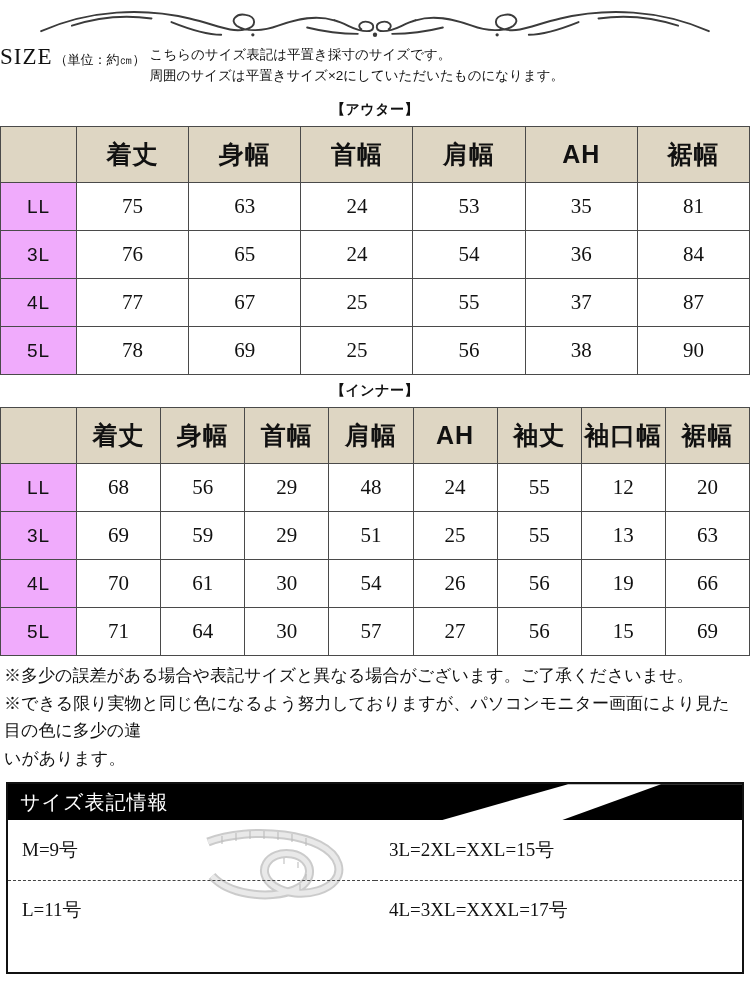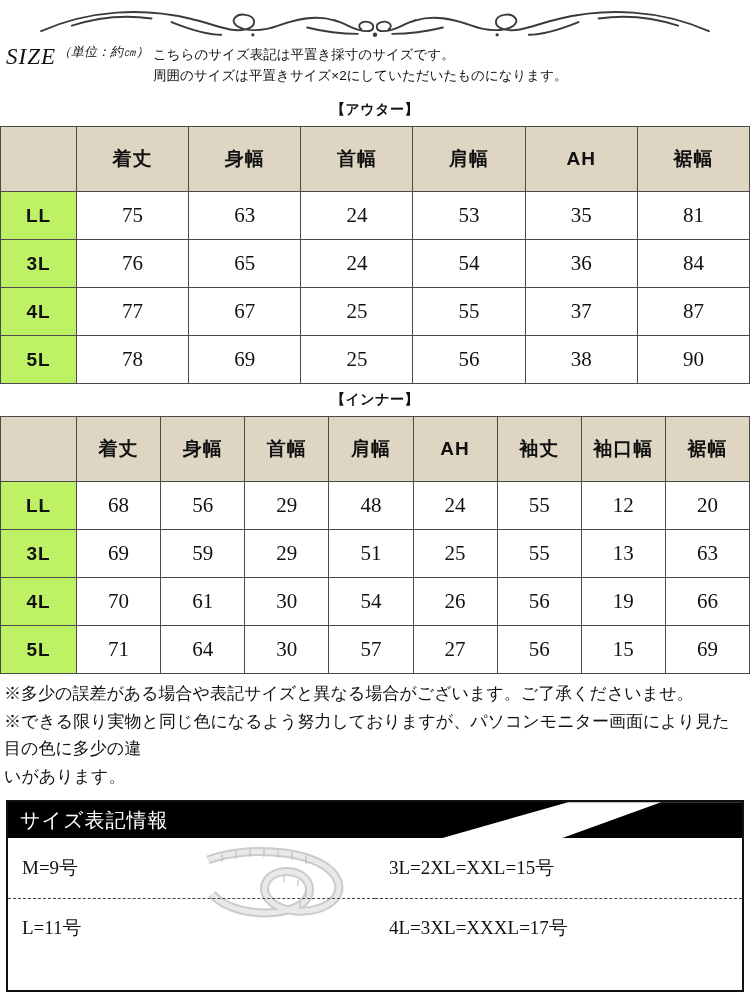--- a/index.html
+++ b/index.html
@@ -24,25 +24,24 @@
 
   
   .header {
     display: flex;
     align-items: flex-start;
     padding: 2px 0 0 0;
     height: 52px;
   }
   .size-label {
     flex: 0 0 auto;
-    padding-left: 6px;
+    padding-left: 0;
     display: flex;
-    align-items: flex-start;
+    align-items: flex-end;
     white-space: nowrap;
-    font-style: italic;
   }
   .size-label .big {
     font-size: 23px;
     letter-spacing: 1px;
     font-family: "Liberation Serif", serif;
   }
   .size-label .unit {
     font-size: 13px;
     font-family: "Liberation Sans", sans-serif;
     margin-left: 2px;
@@ -75,39 +74,39 @@
     table-layout: fixed;
   }
   table.size-table td, table.size-table th {
     border: 1px solid #4a4a4a;
     text-align: center;
     font-weight: normal;
     background: #ffffff;
   }
   table.size-table thead th {
     background: #ded6c3;
-    height: 65px;
-    font-size: 19px;
+    height: 56px;
+    font-size: 25px;
     font-family: "Liberation Sans", sans-serif;
     font-weight: bold;
     letter-spacing: 1px;
   }
   table.size-table thead th.corner {
     background: #ded6c3;
   }
   table.size-table tbody td {
     height: 48px;
     font-size: 21px;
     font-family: "Liberation Serif", serif;
   }
   table.size-table tbody td.rowhead {
-    background: #bef264;
+    background: #f0abfc;
     font-size: 19px;
     font-family: "Liberation Sans", sans-serif;
-    font-weight: bold;
+    font-weight: normal;
     letter-spacing: 1px;
   }
   
   table.outer col.c0 { width: 76px; }
   table.inner col.c0 { width: 76px; }
 
   
   .notes {
     font-size: 17px;
     font-family: "Liberation Sans", sans-serif;

